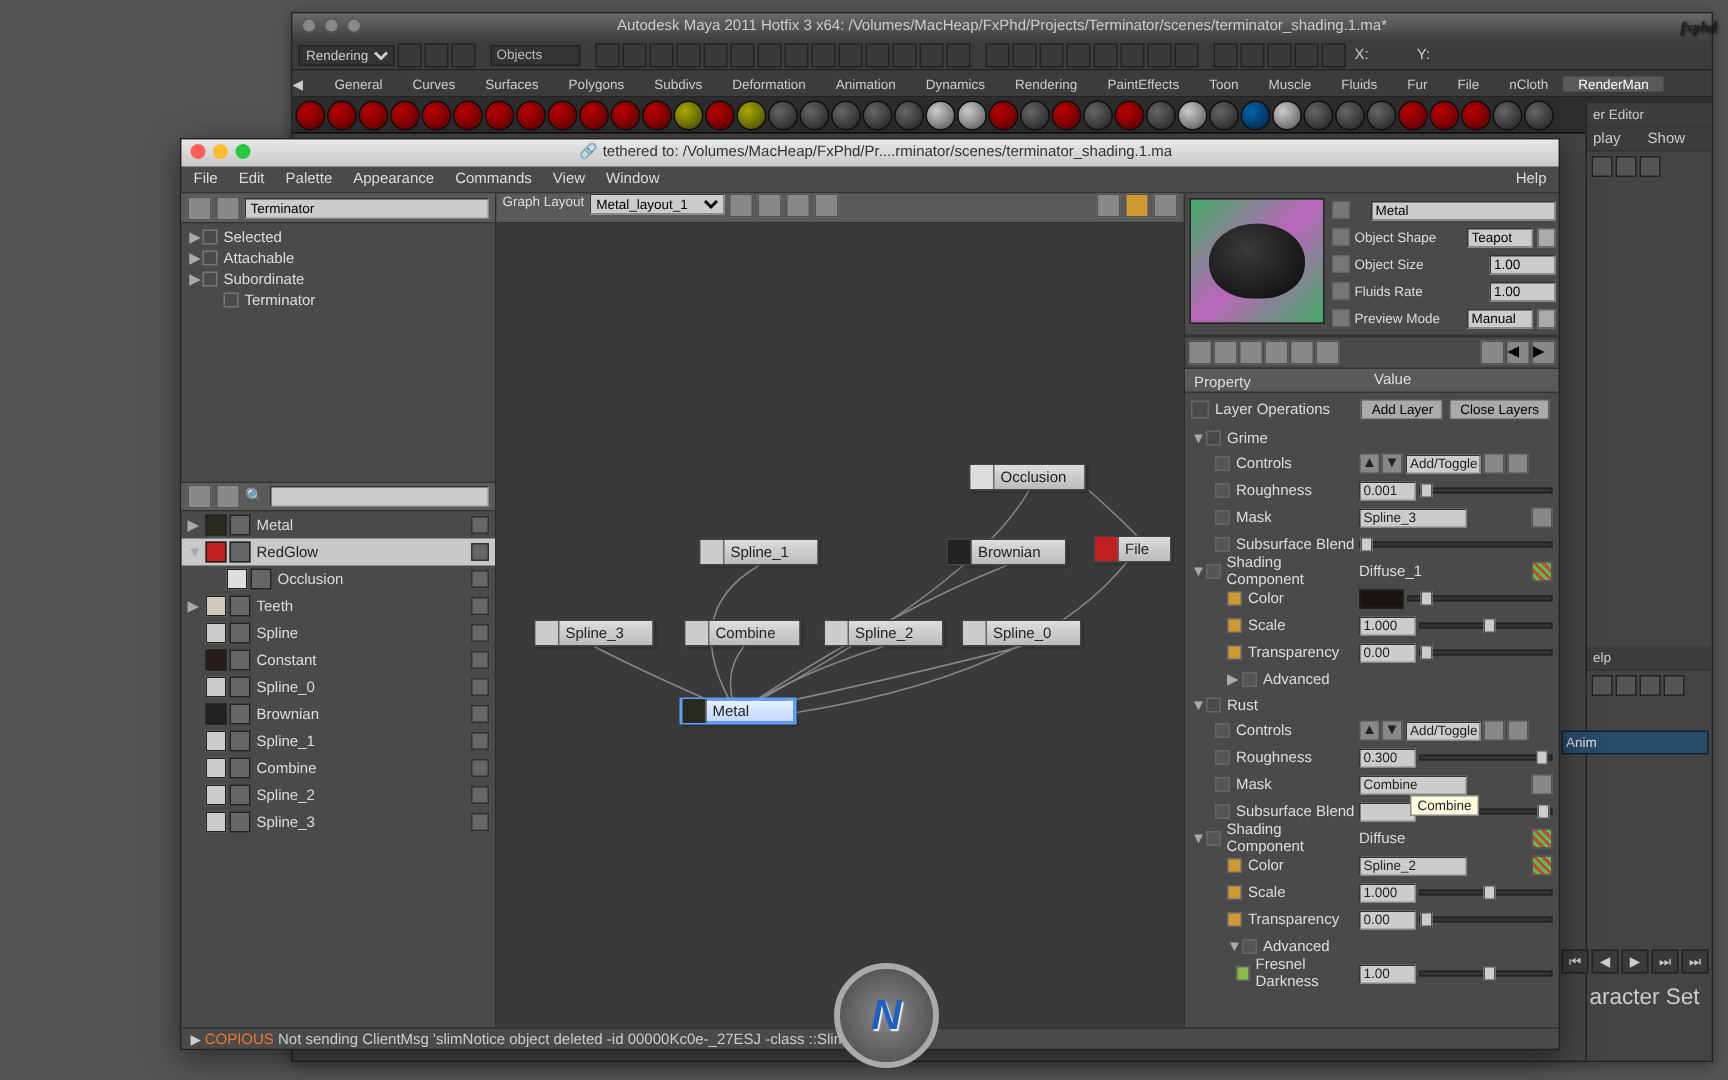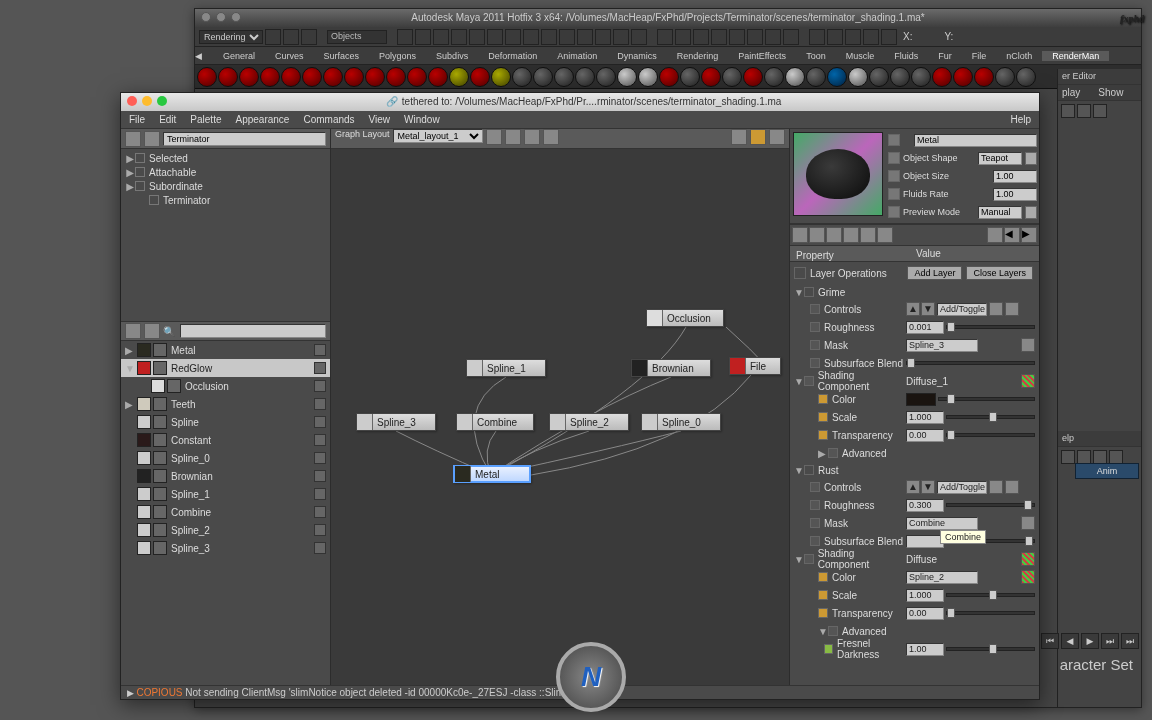--- a/index.html
+++ b/index.html
@@ -30,21 +30,21 @@
 
 
 .maya-right { position:absolute; top:60px; right:0; width:84px; bottom:0; background:#444; border-left:1px solid #222; }
 .maya-right .rrow { height:16px; background:#3c3c3c; color:#ccc; font-size:9px; padding:2px 4px; border-bottom:1px solid #333; }
 .maya-right .ricons { display:flex; gap:2px; padding:3px; }
 .maya-right .ricons span { width:14px; height:14px; background:#555; border:1px solid #222; }
 
 
 .maya-play { position:absolute; bottom:56px; right:2px; height:18px; display:flex; gap:2px; }
 .maya-play span { width:18px; height:16px; background:#3a3a3a; border:1px solid #222; color:#ccc; text-align:center; font-size:9px; line-height:14px; }
-.maya-anim-tab { position:absolute; bottom:228px; right:2px; width:64px; background:#2a4a6a; color:#ddd; font-size:9px; text-align:center; padding:2px; border:1px solid #123; }
+.maya-anim-tab { position:absolute; bottom:204px; right:2px; width:98px; background:#2a4a6a; color:#ddd; font-size:9px; text-align:left; padding:2px; border:1px solid #123; }
 
 
 .slim-window { position:absolute; top:92px; left:120px; width:920px; height:608px; background:#4a4a4a; border:1px solid #222; box-shadow:0 5px 20px rgba(0,0,0,.5); }
 .slim-title { height:18px; background:linear-gradient(#e8e8e8,#c8c8c8); position:relative; text-align:center; line-height:18px; color:#333; font-size:10px; }
 .slim-title .traffic { position:absolute; left:6px; top:3px; display:flex; gap:5px; }
 .slim-title .traffic span { width:10px; height:10px; border-radius:50%; display:inline-block; }
 .slim-title .traffic .r { background:#ff5f57; }
 .slim-title .traffic .y { background:#febc2e; }
 .slim-title .traffic .g { background:#28c840; }
 .slim-menubar { height:18px; background:#4a4a4a; color:#ddd; display:flex; align-items:center; padding:0 8px; gap:14px; font-size:11px; border-bottom:1px solid #333; }

